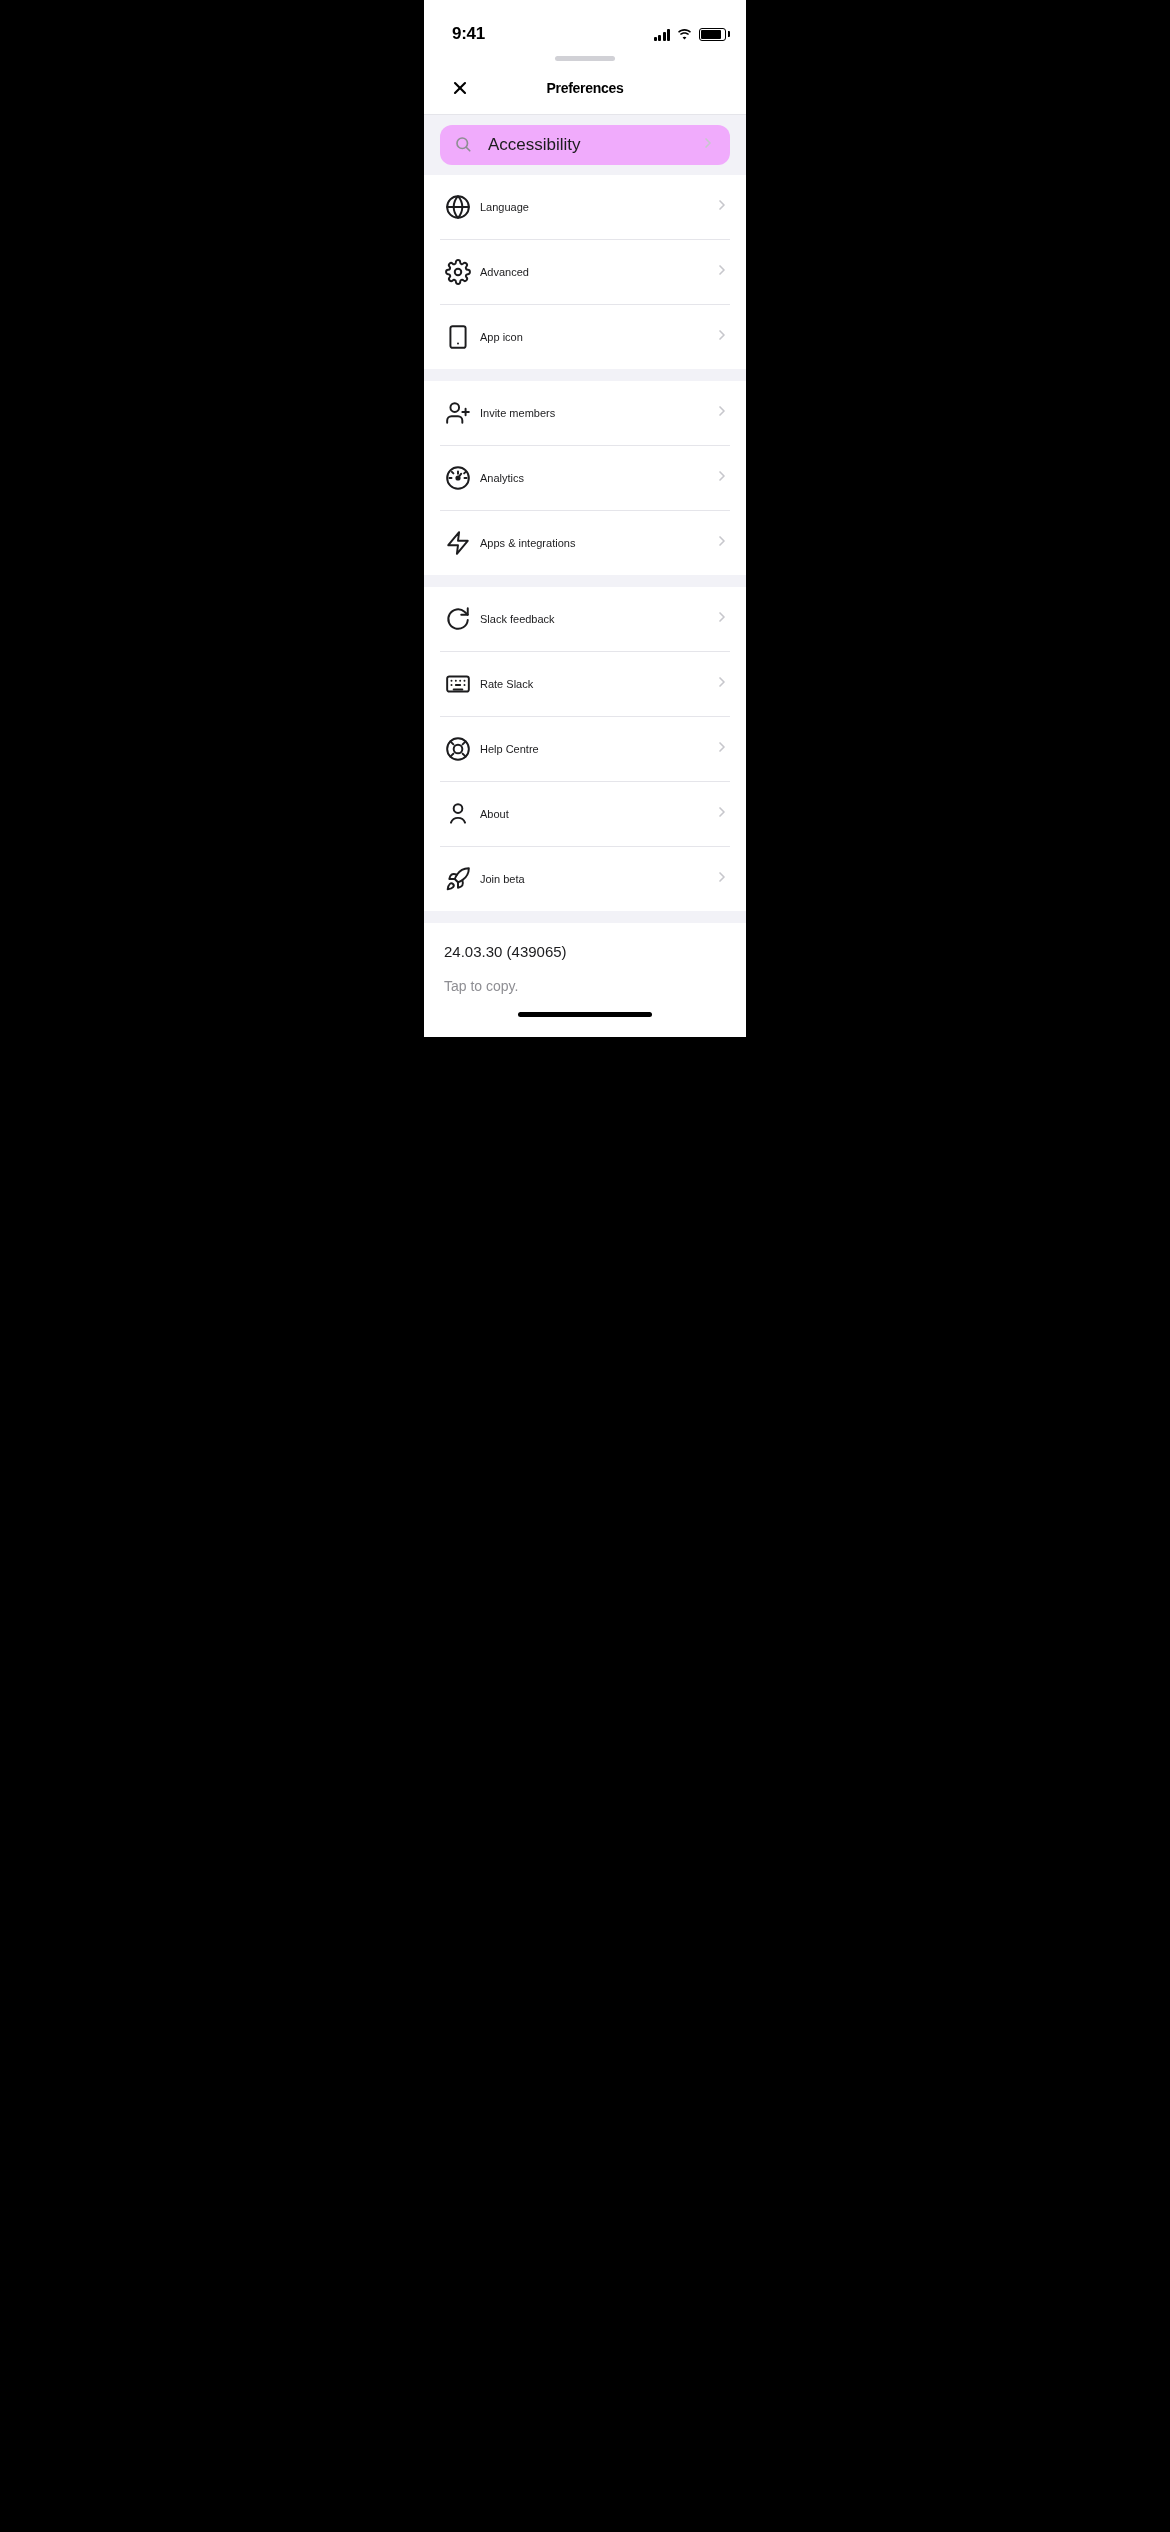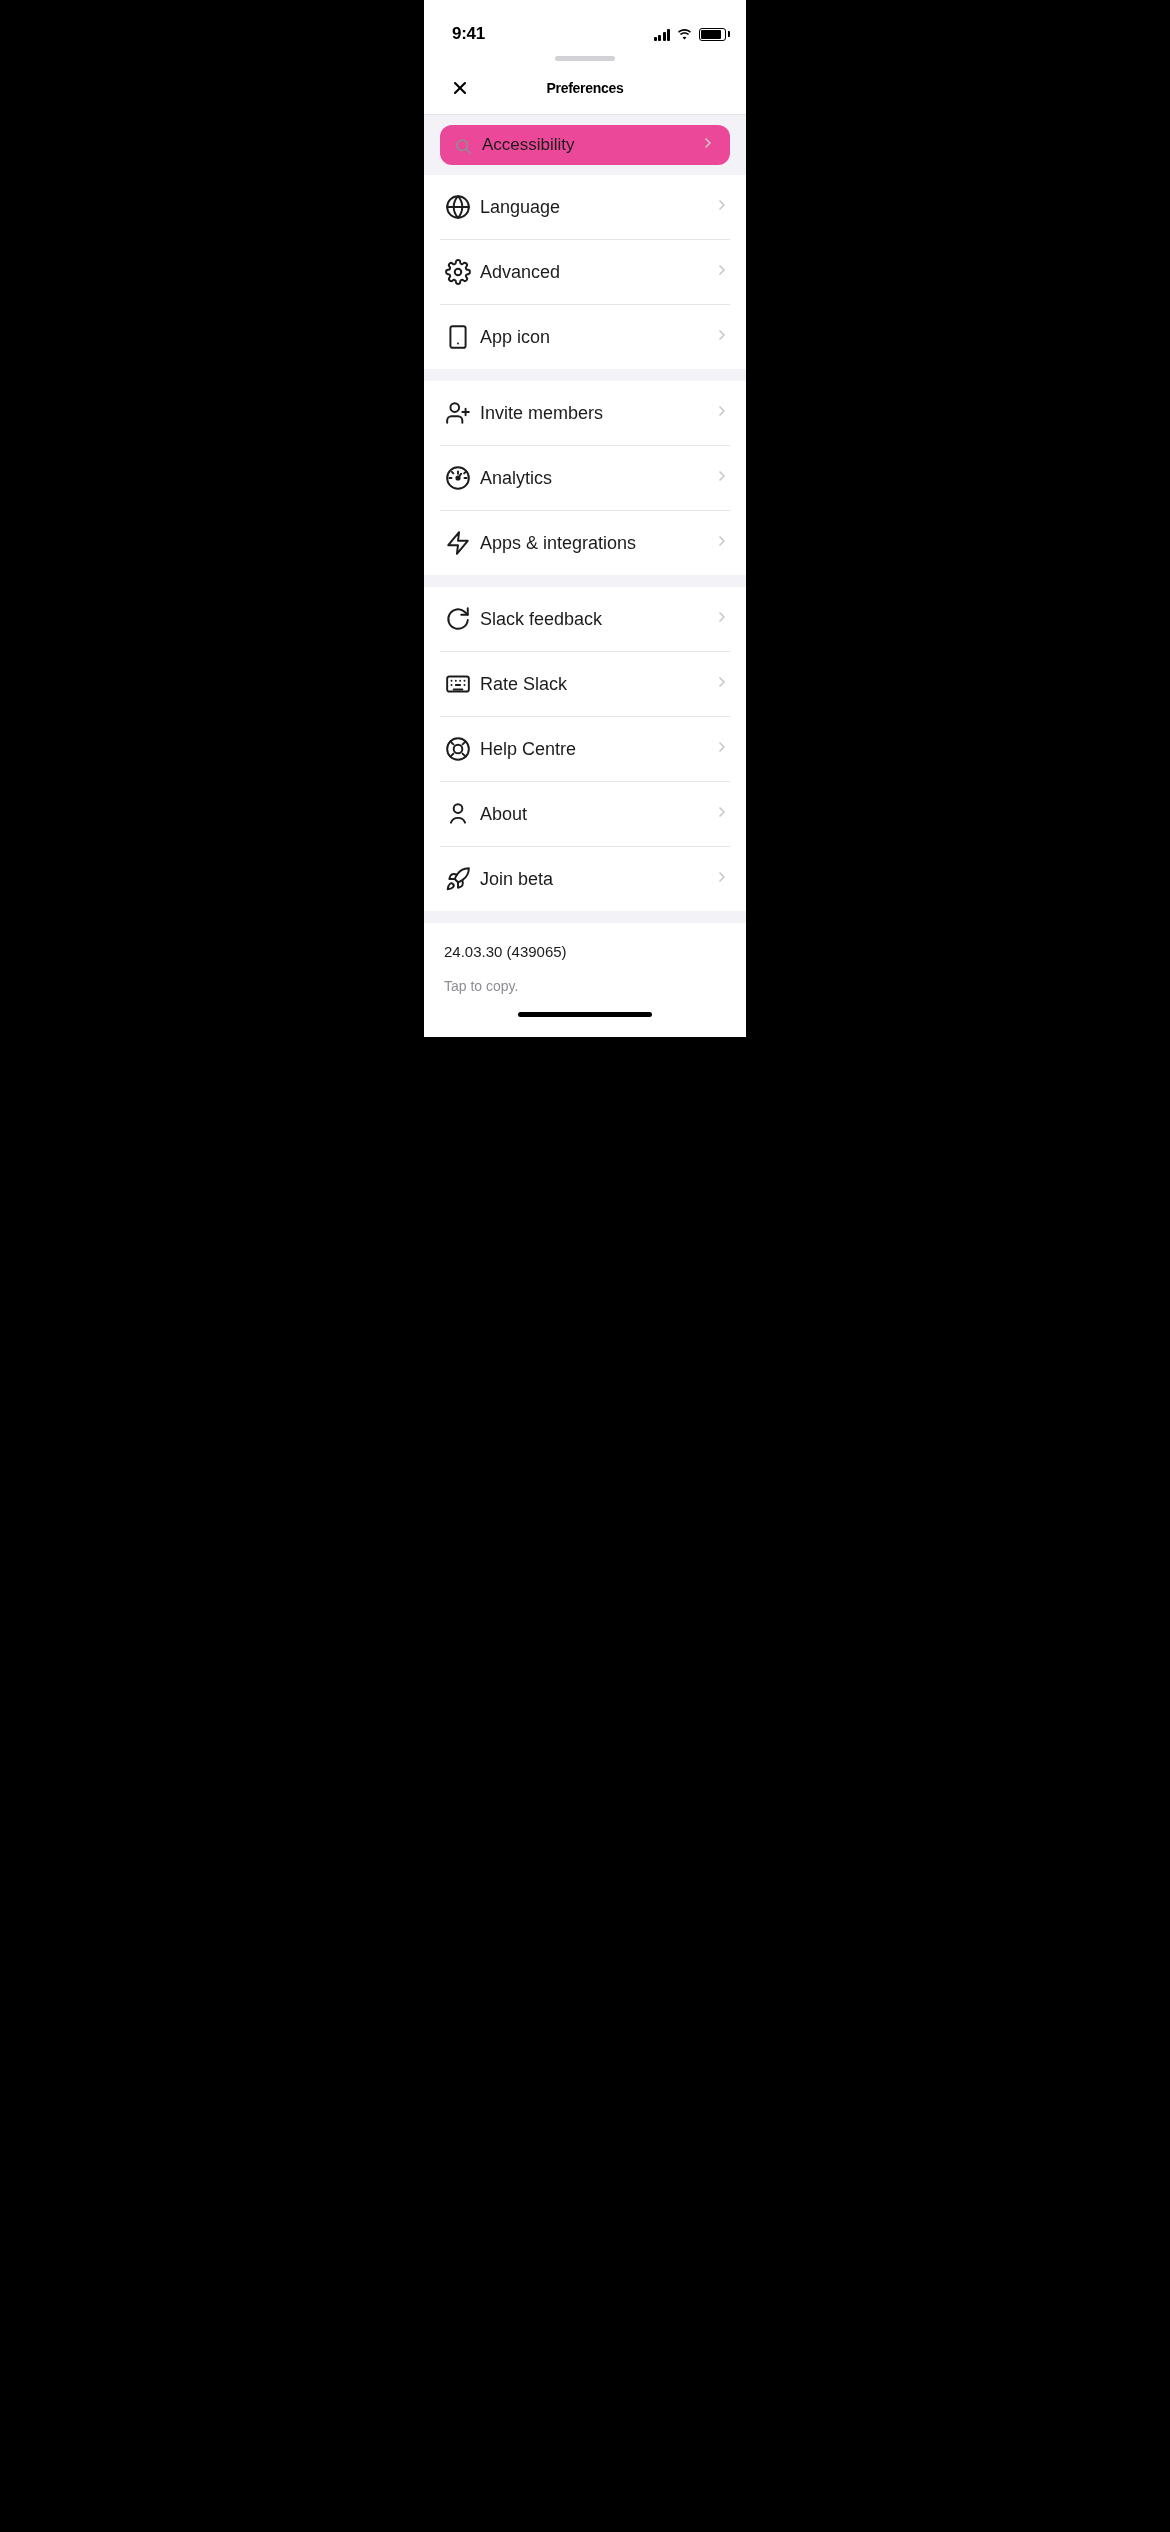--- a/index.html
+++ b/index.html
@@ -156,26 +156,26 @@
       color: #000;
       letter-spacing: -0.3px;
     }
 
     .search-section {
       background: #f2f2f7;
       padding: 10px 16px;
     }
 
     .search-row {
-      background: #ec4899;
+      background: #f0abfc;
       border-radius: 12px;
       display: flex;
-      align-items: flex-end;
+      align-items: flex-start;
       padding: 10px 14px;
-      gap: 10px;
+      gap: 16px;
     }
 
     .search-row svg {
       width: 18px;
       height: 18px;
       flex-shrink: 0;
       color: #8e8e93;
     }
 
     .search-text {
@@ -216,21 +216,21 @@
     }
 
     .menu-icon svg {
       width: 26px;
       height: 26px;
       color: #1c1c1e;
     }
 
     .menu-label {
       flex: 1;
-      font-size: 18px;
+      font-size: 11px;
       color: #1c1c1e;
       margin-left: 4px;
     }
 
     .chevron-right {
       color: #c7c7cc;
     }
 
     .chevron-right svg {
       width: 16px;

